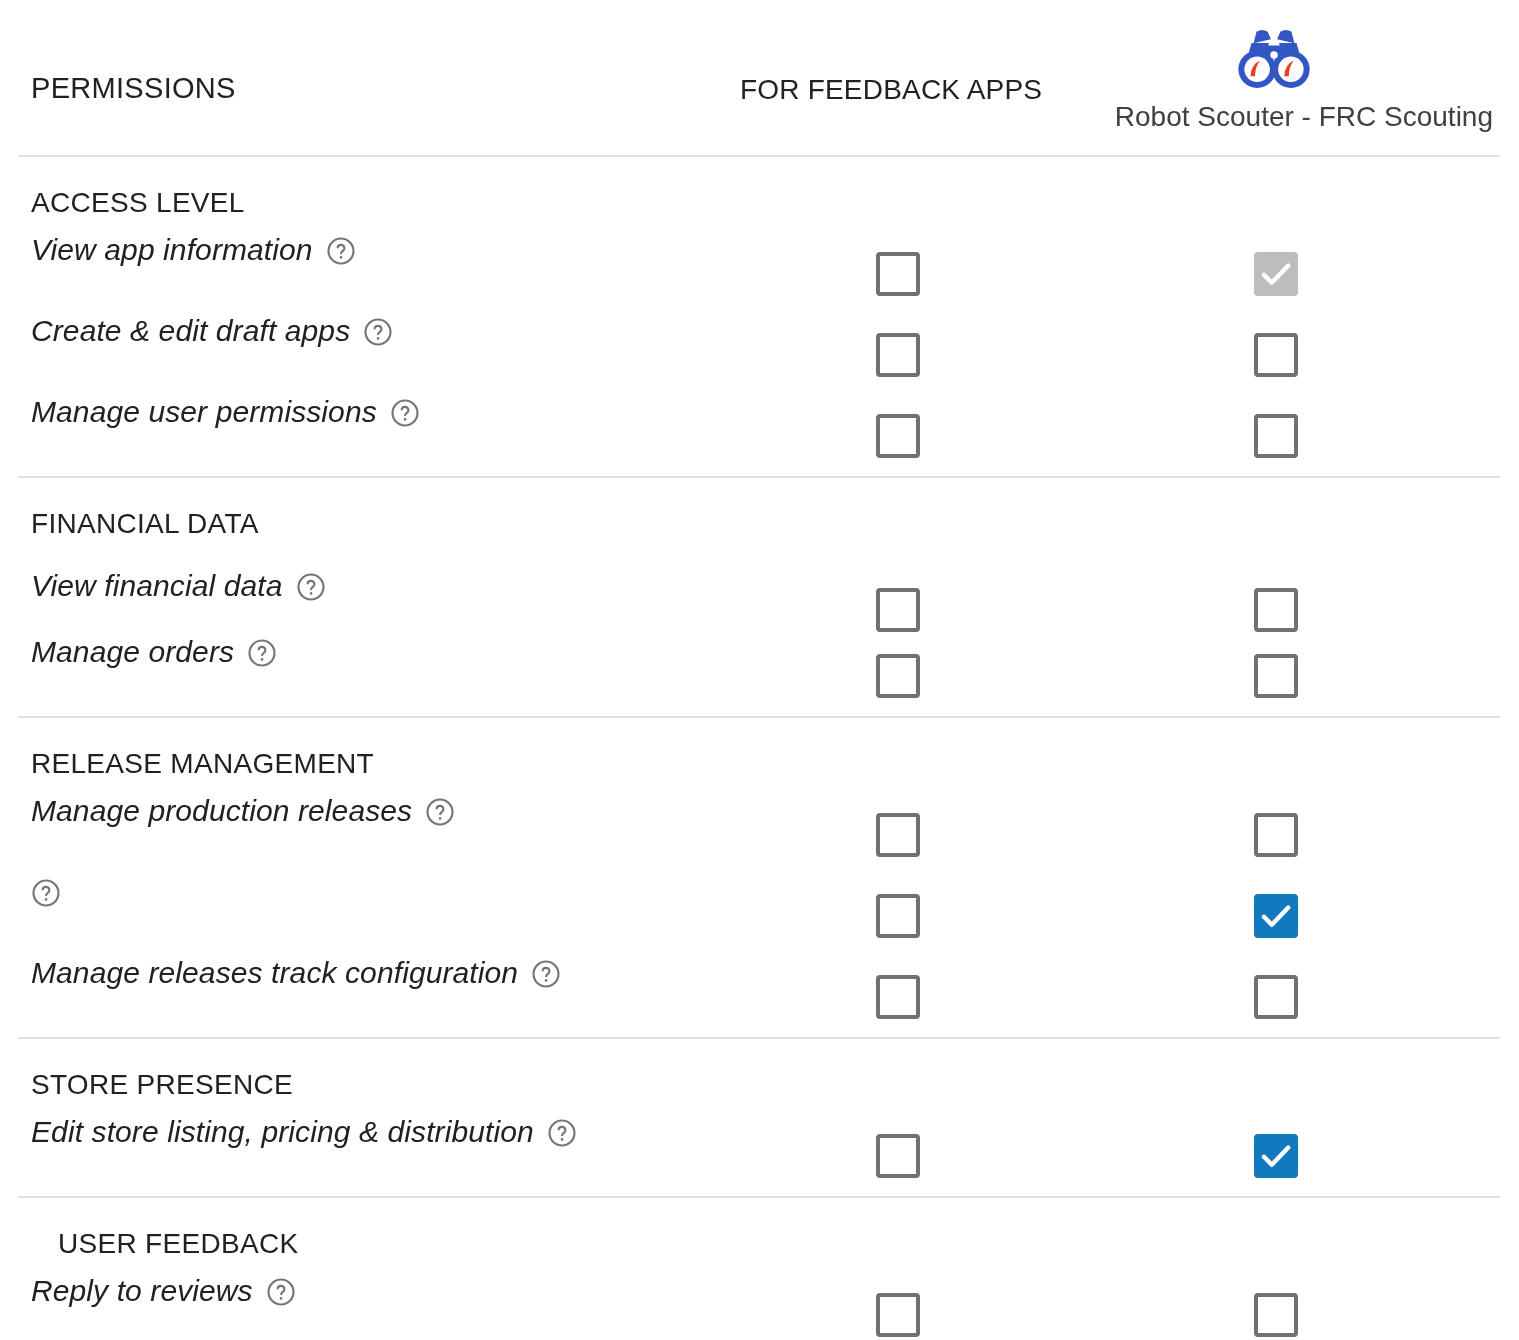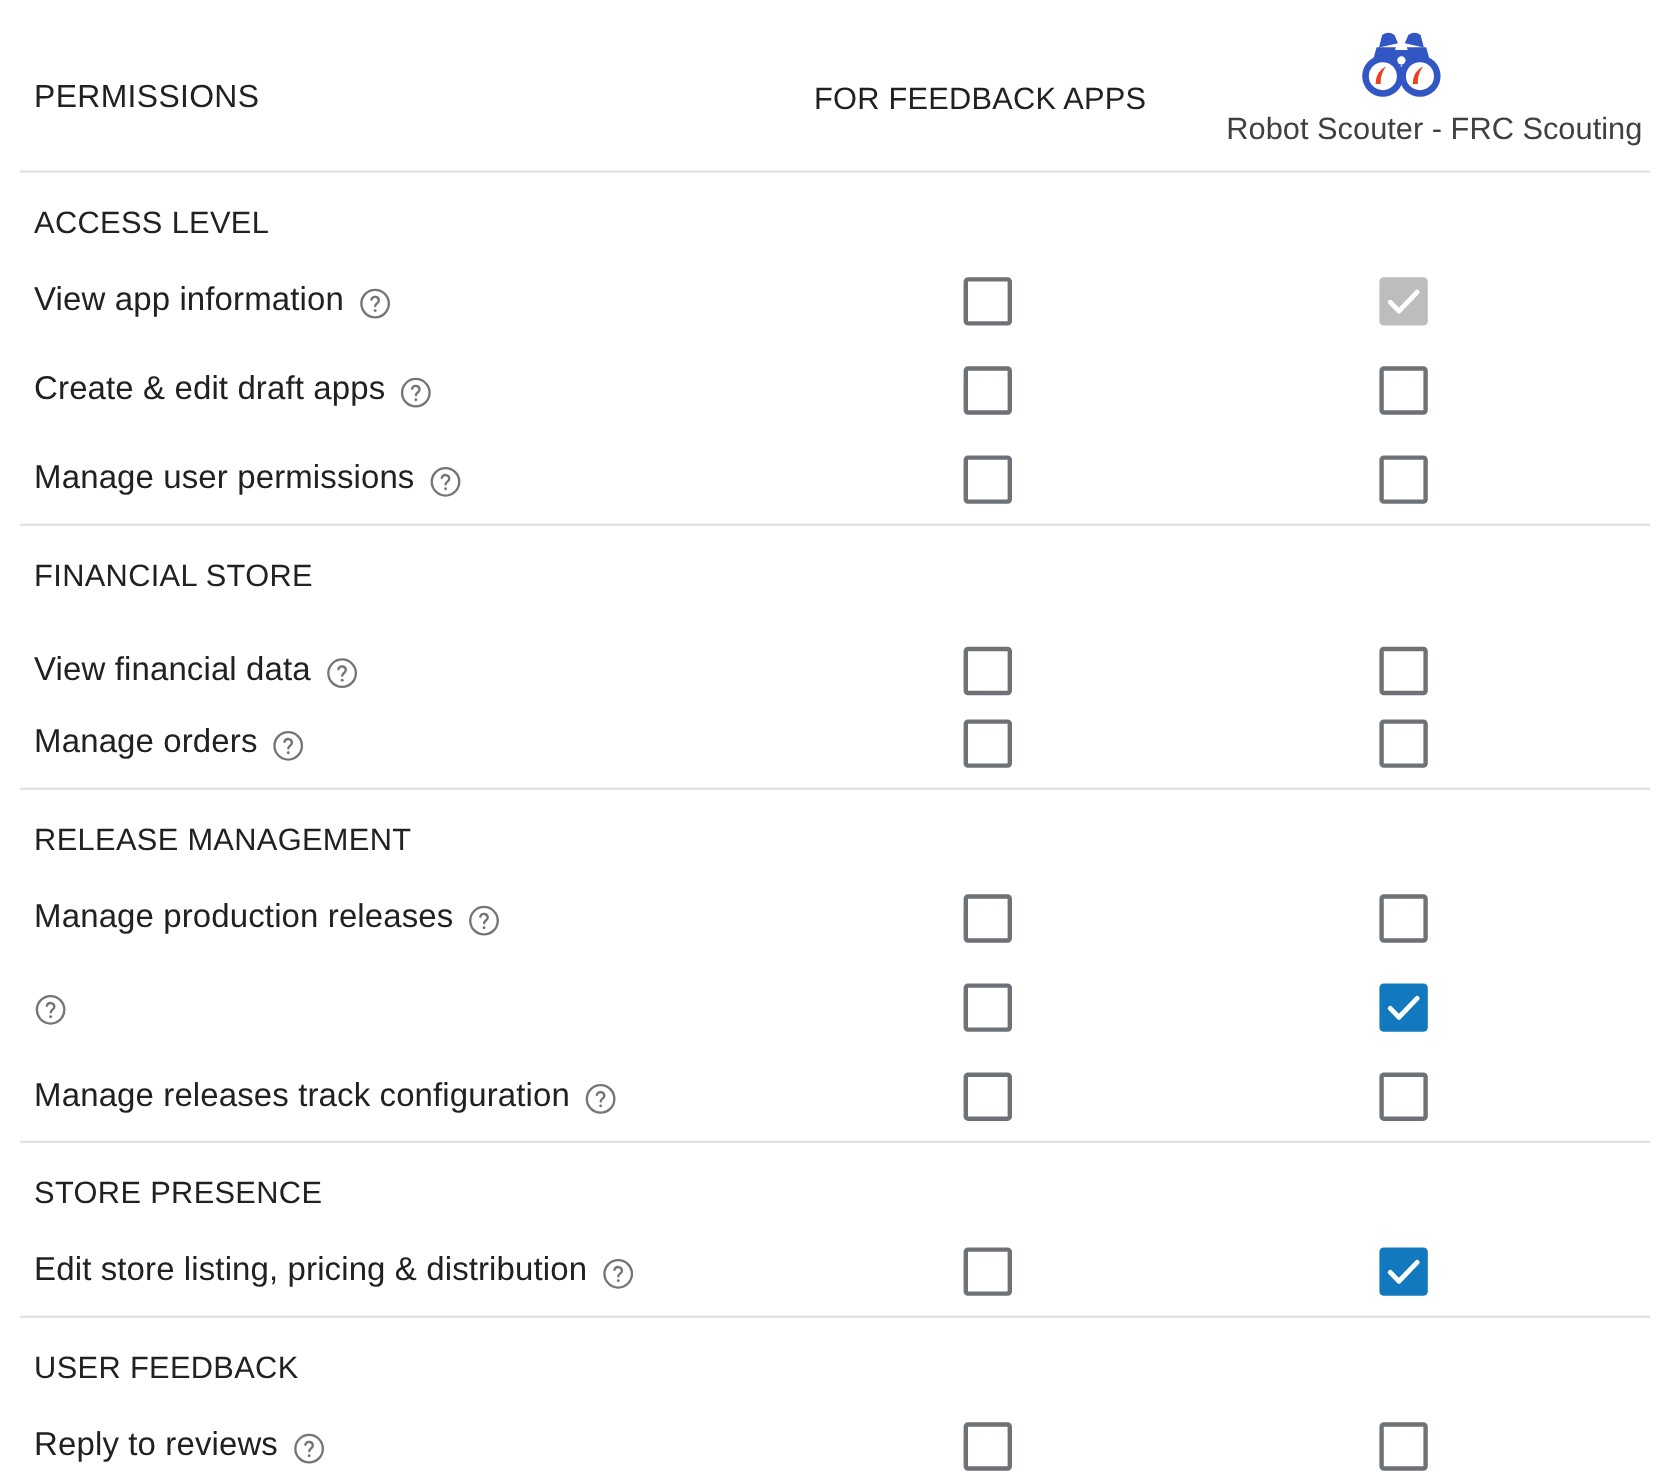--- a/index.html
+++ b/index.html
@@ -95,23 +95,24 @@
     left: 0;
     width: 1519px;
     height: 80px;
   }
   .perm-label-wrap {
     position: absolute;
     left: 31px;
     top: 0;
     height: 80px;
     display: flex;
-    align-items: center;
+    align-items: flex-start;
     gap: 13px;
     white-space: nowrap;
+    font-style: italic;
   }
   .perm-label {
     font-size: 30px;
     font-weight: 400;
     color: #202124;
     letter-spacing: 0.1px;
   }
   .help-icon {
     width: 30px;
     height: 30px;
@@ -226,21 +227,21 @@
           <span class="help-icon"><svg viewBox="0 0 24 24" width="30" height="30">
               <circle cx="12" cy="12" r="10" fill="none" stroke="#757575" stroke-width="1.7"></circle>
               <path d="M9.3 9.1a2.75 2.75 0 0 1 5.4.8c0 1.8-2.6 2.1-2.6 3.9" fill="none" stroke="#757575" stroke-width="1.7" stroke-linecap="round"></path>
               <circle cx="12.05" cy="17.1" r="1.05" fill="#757575"></circle>
             </svg></span>
         </div>
         <div class="cb col-selected state-unchecked"></div>
         <div class="cb col-app state-unchecked"></div>
       </div>
       <div class="divider" style="top: 476px;"></div>
-      <div class="section-title" style="top: 508px;">FINANCIAL STORE</div>
+      <div class="section-title" style="top: 508px;">FINANCIAL DATA</div>
       <div class="perm-row" style="top: 569px; padding-left: 44px;">
         <div class="perm-label-wrap">
           <span class="perm-label">View financial data</span>
           <span class="help-icon"><svg viewBox="0 0 24 24" width="30" height="30">
               <circle cx="12" cy="12" r="10" fill="none" stroke="#757575" stroke-width="1.7"></circle>
               <path d="M9.3 9.1a2.75 2.75 0 0 1 5.4.8c0 1.8-2.6 2.1-2.6 3.9" fill="none" stroke="#757575" stroke-width="1.7" stroke-linecap="round"></path>
               <circle cx="12.05" cy="17.1" r="1.05" fill="#757575"></circle>
             </svg></span>
         </div>
         <div class="cb col-selected state-unchecked"></div>
@@ -311,21 +312,21 @@
             </svg></span>
         </div>
         <div class="cb col-selected state-unchecked"></div>
         <div class="cb col-app state-checked">
           <svg class="tick" viewBox="0 0 24 24">
             <path d="M5.4 12.4l4.3 4.4 9-9.4" fill="none" stroke="#ffffff" stroke-width="2.4" stroke-linecap="round" stroke-linejoin="round"></path>
           </svg>
         </div>
       </div>
       <div class="divider" style="top: 1196px;"></div>
-      <div class="section-title" style="top: 1228px;">USER FEEDBACK</div>
+      <div class="section-title" style="top: 1228px; margin-left: 27px;">USER FEEDBACK</div>
       <div class="perm-row" style="top: 1274px;">
         <div class="perm-label-wrap">
           <span class="perm-label">Reply to reviews</span>
           <span class="help-icon"><svg viewBox="0 0 24 24" width="30" height="30">
               <circle cx="12" cy="12" r="10" fill="none" stroke="#757575" stroke-width="1.7"></circle>
               <path d="M9.3 9.1a2.75 2.75 0 0 1 5.4.8c0 1.8-2.6 2.1-2.6 3.9" fill="none" stroke="#757575" stroke-width="1.7" stroke-linecap="round"></path>
               <circle cx="12.05" cy="17.1" r="1.05" fill="#757575"></circle>
             </svg></span>
         </div>
         <div class="cb col-selected state-unchecked"></div>

